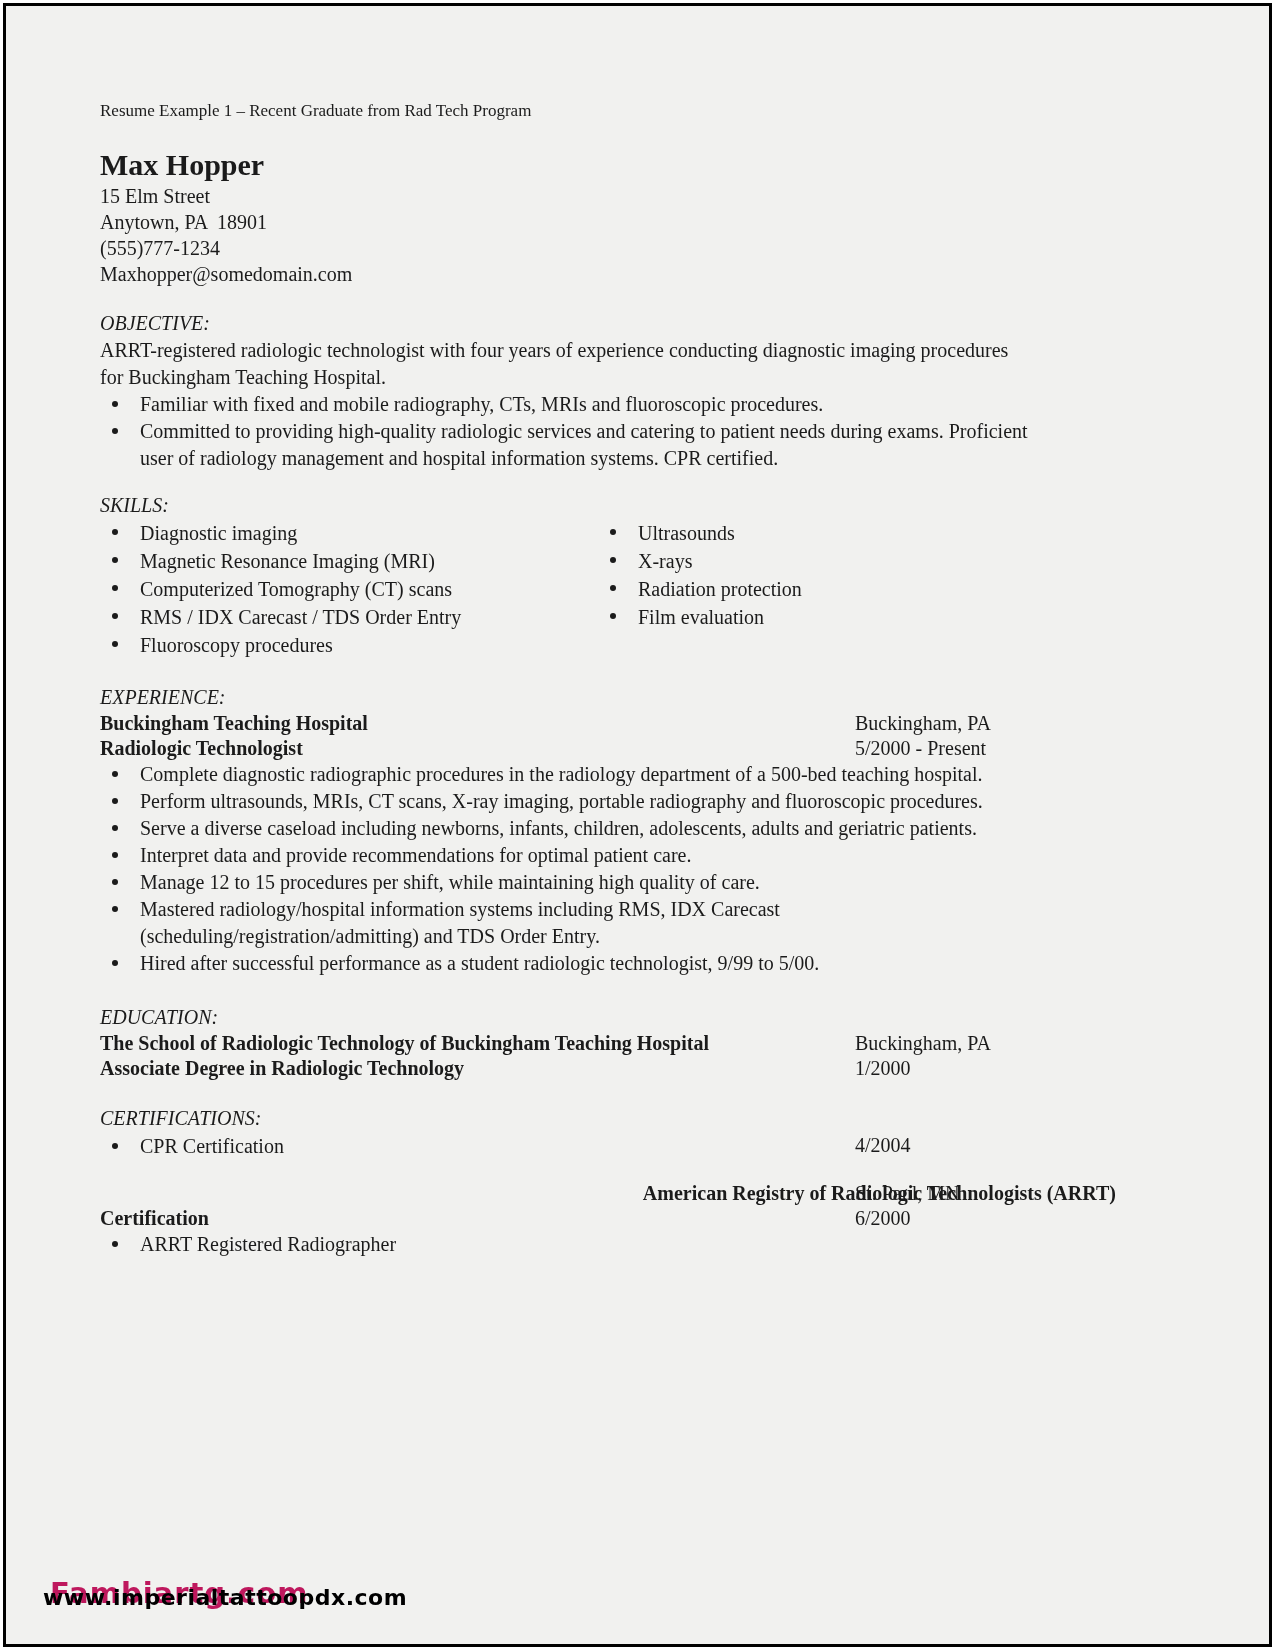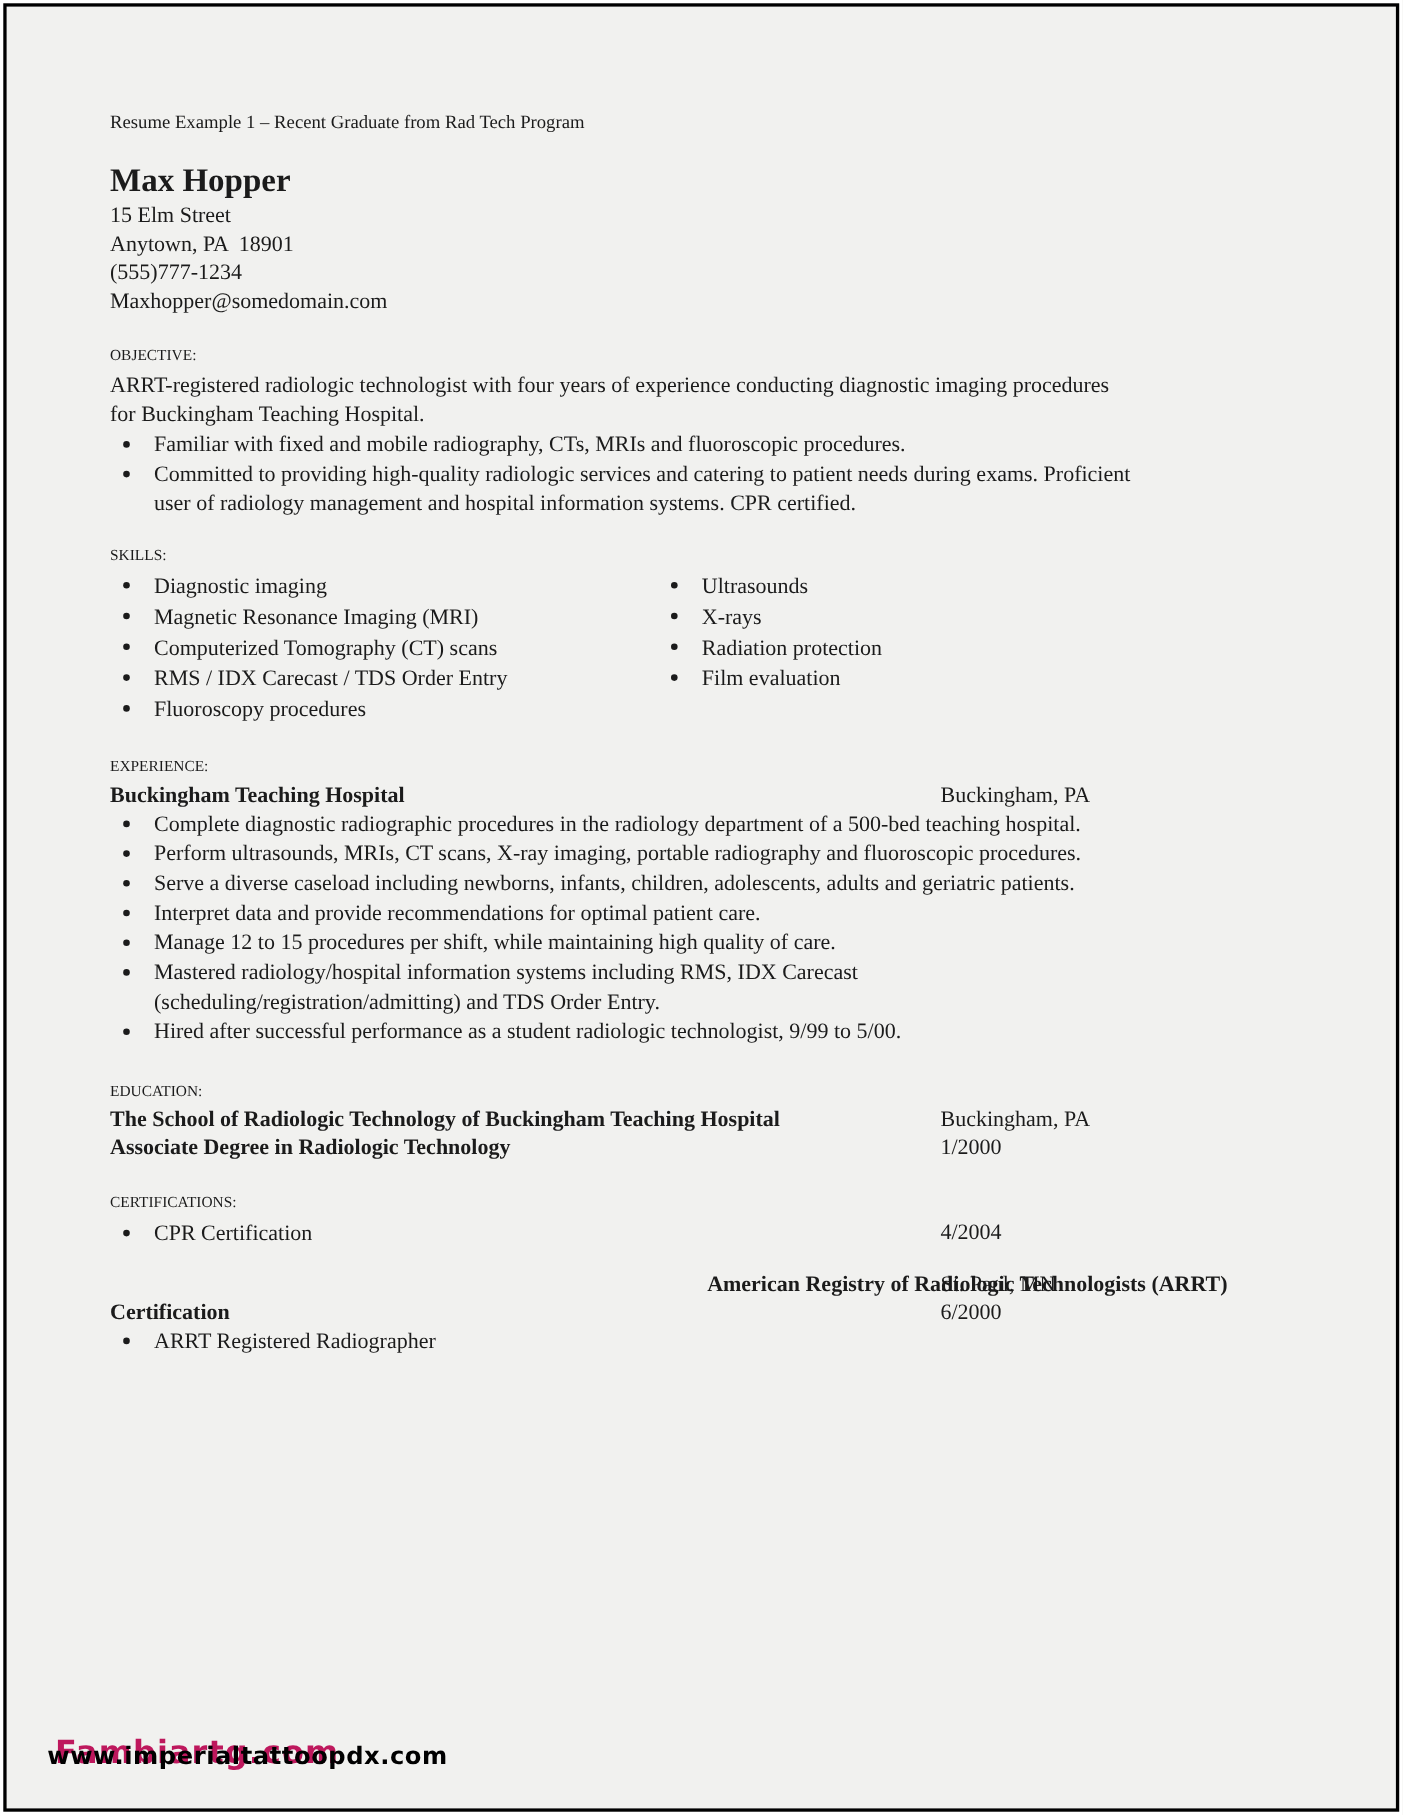--- a/index.html
+++ b/index.html
@@ -12,21 +12,21 @@
     box-sizing:border-box; border:3px solid #000000; background:#f1f1ef;
     overflow:hidden;
   }
   .content { position:absolute; left:94px; top:94px; width:1016px; }
   .t { white-space:pre-wrap; }
 
   .note { font-size:17px; line-height:22px; }
   .name { font-size:30px; line-height:36px; font-weight:bold; margin:25px 0 0 0; }
   .contact-line { font-size:20px; line-height:26px; }
 
-  .sec-head { font-size:14px; line-height:27px; }
+  .sec-head { font-size:20px; line-height:27px;font-style:italic; }
   .mt-obj   { margin-top:23px; }
   .mt-skl   { margin-top:20px; }
   .mt-exp   { margin-top:25px; }
   .mt-edu   { margin-top:27px; }
   .mt-cert  { margin-top:24px; }
 
   .body-text { font-size:20px; line-height:27px; }
 
   ul.blist { list-style:none; margin:0; padding:0; }
   ul.blist li { position:relative; padding-left:40px; font-size:20px; line-height:27px; }
@@ -104,20 +104,24 @@
         </ul>
       </div>
     </div>
 
     <div>
       <div class="sec-head mt-exp t">EXPERIENCE:</div>
       <div class="row">
         <span class="bold t">Buckingham Teaching Hospital</span>
         <span class="right t">Buckingham, PA</span>
       </div>
+      <div class="row">
+        <span class="bold t">Radiologic Technologist</span>
+        <span class="right t">5/2000 - Present</span>
+      </div>
       <ul class="blist mt-bullets">
         <li><span class="t">Complete diagnostic radiographic procedures in the radiology department of a 500-bed teaching hospital.</span></li>
         <li><span class="t">Perform ultrasounds, MRIs, CT scans, X-ray imaging, portable radiography and fluoroscopic procedures.</span></li>
         <li><span class="t">Serve a diverse caseload including newborns, infants, children, adolescents, adults and geriatric patients.</span></li>
         <li><span class="t">Interpret data and provide recommendations for optimal patient care.</span></li>
         <li><span class="t">Manage 12 to 15 procedures per shift, while maintaining high quality of care.</span></li>
         <li><span class="t">Mastered radiology/hospital information systems including RMS, IDX Carecast
 (scheduling/registration/admitting) and TDS Order Entry.</span></li>
         <li><span class="t">Hired after successful performance as a student radiologic technologist, 9/99 to 5/00.</span></li>
       </ul>

